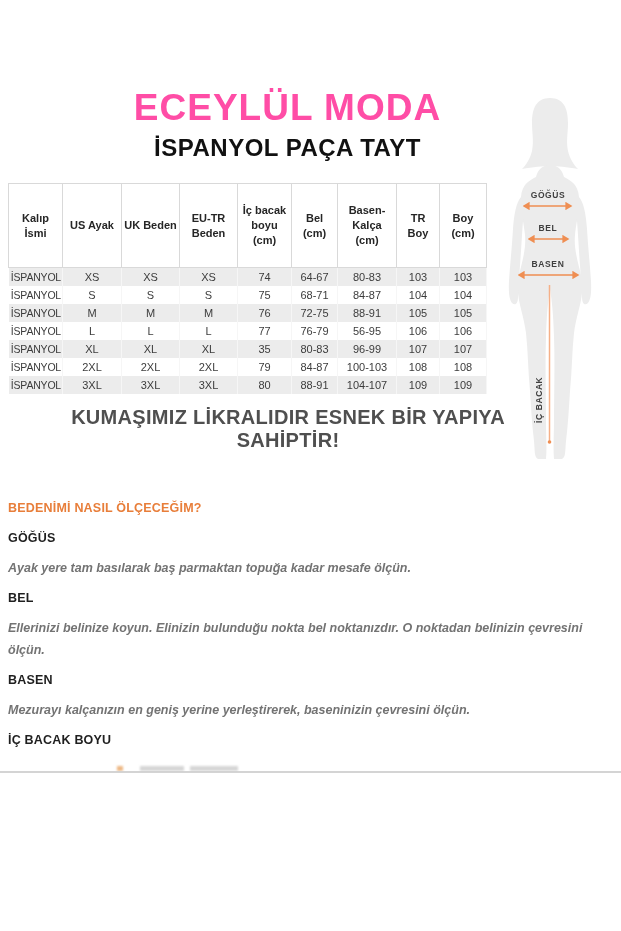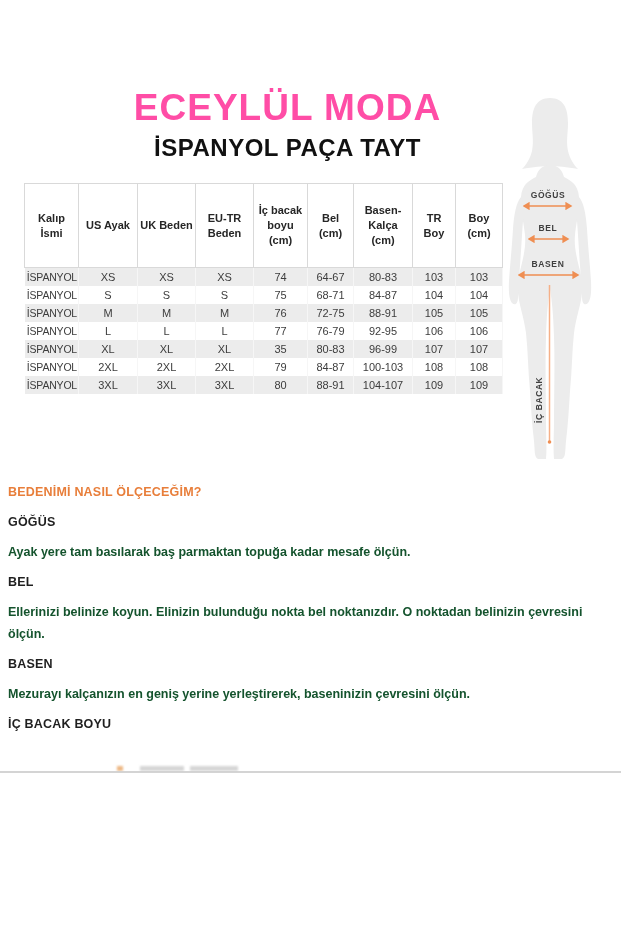--- a/index.html
+++ b/index.html
@@ -11,21 +11,21 @@
   
   .titles { position:absolute; left:0; top:86px; width:575px; text-align:center; }
   .brand-title {
     font-size:37px; font-weight:700; letter-spacing:1px; color:#ff4da6; line-height:1.2;
   }
   .product-title {
     font-size:24px; font-weight:700; letter-spacing:0.5px; color:#111; margin-top:4px;
   }
   
   .size-table {
-    position:absolute; left:24px; top:183px; width:478px;
+    position:absolute; left:8px; top:183px; width:478px;
     border-collapse:collapse; table-layout:fixed;
   }
   .size-table thead th {
     border:1px solid #d9d9d9; background:#ffffff; height:84px;
     font-size:11px; font-weight:700; color:#262626; line-height:1.35;
     text-align:center; vertical-align:middle; padding:0 2px;
     word-wrap:break-word;
   }
   .size-table tbody td {
     height:18px; font-size:11px; color:#3c3c3c; text-align:center;
@@ -41,24 +41,24 @@
   .figure-wrap { position:absolute; left:488px; top:85px; width:130px; height:380px; }
   .fig-label { font-size:8.5px; font-weight:700; fill:#3f3f3f; letter-spacing:0.6px; }
   
   .fabric-note {
     position:absolute; left:53px; top:406px; width:470px; text-align:center;
     font-size:20px; font-weight:700; color:#4f4f4f; line-height:23px; letter-spacing:0.3px;
   }
   
   .guide { position:absolute; left:8px; top:481px; width:600px; }
   .guide > div { line-height:22px; margin-top:8px; }
-  .guide > div:first-child { margin-top:0; }
+  .guide > div:first-child { margin-top:16px; }
   .guide-title { font-size:12.5px; font-weight:700; color:#e87e3a; letter-spacing:0.2px; }
   .g-head { font-size:12.5px; font-weight:700; color:#1f1f1f; letter-spacing:0.2px; }
-  .g-text { font-size:12.5px; font-weight:700; color:#14532d; }
+  .g-text { font-size:12.5px; font-weight:700; color:#737373;font-style:italic; }
   
   .bottom-divider {
     position:absolute; left:0; top:771px; width:621px; height:2px;
     background:#cccccc; opacity:0.85;
   }
   .frag { position:absolute; top:766px; height:5px; filter:blur(0.8px); }
   .frag-orange { left:117px; width:6px; background:#e8a25e; opacity:0.75; }
   .frag-gray-1 { left:140px; width:44px; background:#b5b5b5; opacity:0.55; }
   .frag-gray-2 { left:190px; width:48px; background:#b5b5b5; opacity:0.55; }
 </style>
@@ -131,21 +131,21 @@
           <td>105</td>
           <td>105</td>
         </tr>
         <tr>
           <td>İSPANYOL</td>
           <td>L</td>
           <td>L</td>
           <td>L</td>
           <td>77</td>
           <td>76-79</td>
-          <td>92-95</td>
+          <td>56-95</td>
           <td>106</td>
           <td>106</td>
         </tr>
         <tr>
           <td>İSPANYOL</td>
           <td>XL</td>
           <td>XL</td>
           <td>XL</td>
           <td>35</td>
           <td>80-83</td>
@@ -204,20 +204,21 @@
 
       <text class="fig-label" x="60" y="182" text-anchor="middle">BASEN</text>
       <line x1="31" y1="190" x2="90" y2="190" stroke="#ef8e52" stroke-width="1.4" marker-start="url(#ah-s)" marker-end="url(#ah-e)"></line>
 
       <line x1="61.5" y1="200" x2="61.5" y2="356" stroke="#f5b088" stroke-width="1.5"></line>
       <circle cx="61.5" cy="357" r="1.8" fill="#ef8e52"></circle>
       <text class="fig-label" transform="translate(54,338) rotate(-90)" text-anchor="start">İÇ BACAK</text>
     </svg>
   </div>
 
+  <div class="fabric-note">KUMAŞIMIZ LİKRALIDIR ESNEK BİR YAPIYA SAHİPTİR!</div>
 
   <div class="guide">
     <div class="guide-title">BEDENİMİ NASIL ÖLÇECEĞİM?</div>
   <div class="g-head">GÖĞÜS</div>
       <div class="g-text">Ayak yere tam basılarak baş parmaktan topuğa kadar mesafe ölçün.</div>
       <div class="g-head">BEL</div>
       <div class="g-text">Ellerinizi belinize koyun. Elinizin bulunduğu nokta bel noktanızdır. O noktadan belinizin çevresini ölçün.</div>
       <div class="g-head">BASEN</div>
       <div class="g-text">Mezurayı kalçanızın en geniş yerine yerleştirerek, baseninizin çevresini ölçün.</div>
       <div class="g-head">İÇ BACAK BOYU</div>

